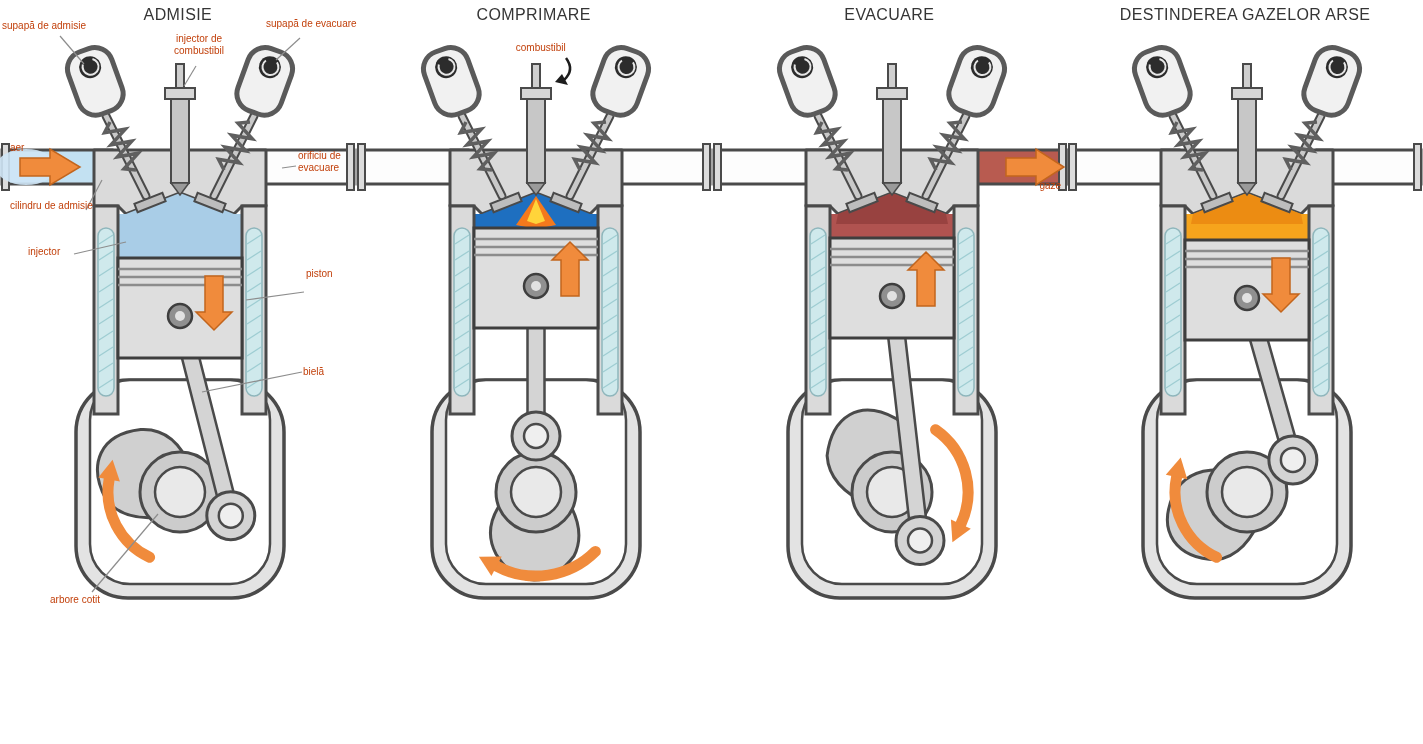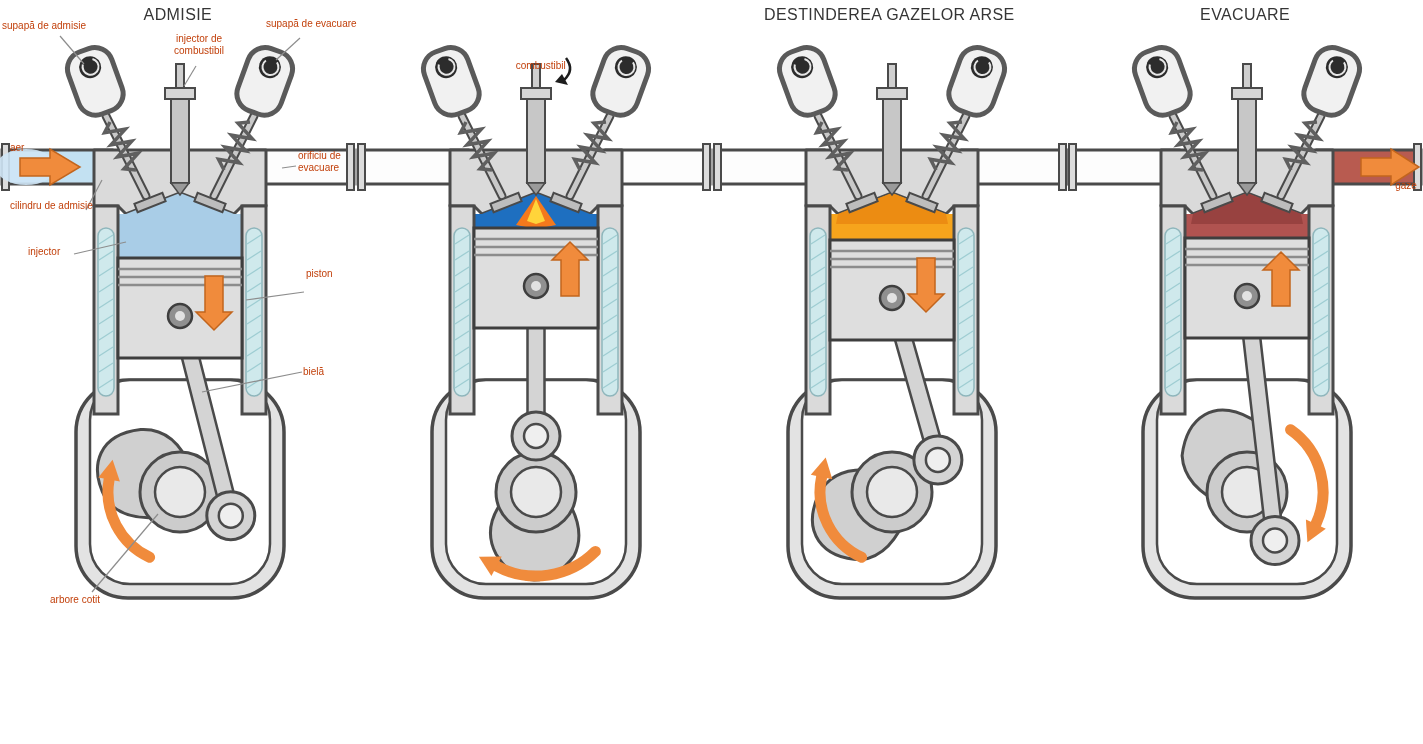--- a/index.html
+++ b/index.html
@@ -143,20 +143,21 @@
       <div class="lbl" style="left:10px;top:142px">aer</div>
       <div class="lbl wrap" style="left:298px;top:150px;width:84px">orificiu de evacuare</div>
       <div class="lbl wrap" style="left:10px;top:200px;width:84px">cilindru de admisie</div>
       <div class="lbl" style="left:28px;top:246px">injector</div>
       <div class="lbl" style="left:306px;top:268px">piston</div>
       <div class="lbl" style="left:303px;top:366px">bielă</div>
       <div class="lbl" style="left:50px;top:594px">arbore cotit</div>
     </section>
 
     <section class="panel">
+      <h2 class="ptitle">COMPRIMARE</h2>
       <svg class="engine" id="engine-1" viewBox="0 0 356 620">
           <g>
             <rect x="2" y="150" width="110" height="34" fill="#fdfdfd" stroke="#4a4a4a" stroke-width="3"></rect>
             <rect x="2" y="144" width="7" height="46" fill="#dcdcdc" stroke="#4a4a4a" stroke-width="2"></rect>
           </g>
           <g>
             <rect x="250" y="150" width="104" height="34" fill="#fdfdfd" stroke="#4a4a4a" stroke-width="3"></rect>
             <rect x="347" y="144" width="7" height="46" fill="#dcdcdc" stroke="#4a4a4a" stroke-width="2"></rect>
           </g>
           <path d="M94 150 L266 150 L266 206 L242 206 L234 214 L180 193 L126 214 L118 206 L94 206 Z" fill="#dadada" stroke="#4a4a4a" stroke-width="3" stroke-linejoin="round"></path>
@@ -252,37 +253,37 @@
           </g>
           <g>
             <path d="M239.4 551.4 A84 84 0 0 1 140.6 566.2" fill="none" stroke="#f08b3c" stroke-width="11" stroke-linecap="round"></path>
             <polygon points="122.9,556.8 135.4,575.9 145.7,556.5" fill="#f08b3c"></polygon>
           </g>
           <g>
             <path d="M210 58 Q219 70 208 80" fill="none" stroke="#1d1d1d" stroke-width="2.5"></path>
             <polygon points="206,74 212,85 199,82" fill="#1d1d1d"></polygon>
           </g>
         </svg>
-      <div class="lbl center" style="left:130px;top:60px;width:110px">combustibil</div>
+      <div class="lbl center" style="left:130px;top:42px;width:110px">combustibil</div>
     </section>
 
     <section class="panel">
-      <h2 class="ptitle">DESTINDEREA GAZELOR ARSE</h2>
-      <svg class="engine" id="engine-2" viewBox="0 0 356 620">
+      <h2 class="ptitle">EVACUARE</h2>
+      <svg class="engine" id="engine-3" viewBox="0 0 356 620">
           <g>
             <rect x="2" y="150" width="110" height="34" fill="#fdfdfd" stroke="#4a4a4a" stroke-width="3"></rect>
             <rect x="2" y="144" width="7" height="46" fill="#dcdcdc" stroke="#4a4a4a" stroke-width="2"></rect>
           </g>
           <g>
-            <rect x="250" y="150" width="104" height="34" fill="#fdfdfd" stroke="#4a4a4a" stroke-width="3"></rect>
+            <rect x="250" y="150" width="104" height="34" fill="#b85b50" stroke="#4a4a4a" stroke-width="3"></rect>
             <rect x="347" y="144" width="7" height="46" fill="#dcdcdc" stroke="#4a4a4a" stroke-width="2"></rect>
           </g>
           <path d="M94 150 L266 150 L266 206 L242 206 L234 214 L180 193 L126 214 L118 206 L94 206 Z" fill="#dadada" stroke="#4a4a4a" stroke-width="3" stroke-linejoin="round"></path>
-          <polygon points="126,214 180,193 234,214 242,214 242,240 118,240 118,214" fill="#f6a41c"></polygon>
-          <polygon points="126,214 180,193 234,214 236,224 124,224" fill="#e8820e" opacity="0.7"></polygon>
+          <polygon points="126,214 180,193 234,214 242,214 242,238 118,238 118,214" fill="#b05350"></polygon>
+          <polygon points="126,214 180,193 234,214 236,224 124,224" fill="#8f3c39" opacity="0.7"></polygon>
           <g>
             <line x1="106" y1="116" x2="146" y2="196" stroke="#4a4a4a" stroke-width="9" stroke-linecap="round"></line>
             <line x1="106" y1="116" x2="146" y2="196" stroke="#c9c9c9" stroke-width="5" stroke-linecap="round"></line>
             <polyline points="110.0,122.0 104.5,132.8 125.3,129.2 111.0,144.8 131.8,141.2 117.5,156.8 138.3,153.2 124.0,168.8 136.0,170.0" fill="none" stroke="#5f5f5f" stroke-width="3.5"></polyline>
             <polygon points="137.6,212.2 165.6,201.2 162.4,192.8 134.4,203.8" fill="#bdbdbd" stroke="#4a4a4a" stroke-width="2"></polygon>
           </g>
           <g transform="translate(97,86) rotate(-20)">
             <rect x="-23" y="-38" width="46" height="66" rx="18" fill="#f1f1f1" stroke="#5a5a5a" stroke-width="5"></rect>
             <circle cx="0" cy="-20" r="11" fill="#2c2c2c"></circle>
             <path d="M-6 -25 A8 8 0 1 0 5 -27" fill="none" stroke="#e6e6e6" stroke-width="2"></path>
@@ -302,30 +303,30 @@
             <rect x="176" y="64" width="8" height="26" fill="#cfcfcf" stroke="#4a4a4a" stroke-width="2"></rect>
             <rect x="165" y="88" width="30" height="11" fill="#d6d6d6" stroke="#4a4a4a" stroke-width="2"></rect>
             <rect x="171" y="99" width="18" height="84" fill="#c7c7c7" stroke="#4a4a4a" stroke-width="2"></rect>
             <polygon points="171,183 189,183 180,195" fill="#9a9a9a" stroke="#4a4a4a" stroke-width="1.5"></polygon>
           </g>
           <g>
             <rect x="76" y="380" width="208" height="218" rx="52" fill="#e3e3e3" stroke="#4a4a4a" stroke-width="3.5"></rect>
             <rect x="90" y="380" width="180" height="204" rx="40" fill="#ffffff" stroke="#4a4a4a" stroke-width="2.5"></rect>
           </g>
           <g>
-            <g transform="translate(180,492) rotate(145)">
+            <g transform="translate(180,492) rotate(240)">
               <path d="M0 -26 Q36 -52 64 -38 Q88 -20 88 2 Q88 24 62 40 Q32 56 0 26 Z" fill="#d0d0d0" stroke="#4a4a4a" stroke-width="3"></path>
             </g>
             <circle cx="180" cy="492" r="40" fill="#cccccc" stroke="#4a4a4a" stroke-width="3"></circle>
             <circle cx="180" cy="492" r="25" fill="#e9e9e9" stroke="#4a4a4a" stroke-width="2.5"></circle>
           </g>
-          <polygon points="171.8,300.3 217.7,462.2 234.1,457.6 188.2,295.7" fill="#d4d4d4" stroke="#4a4a4a" stroke-width="2.5"></polygon>
-          <g>
-            <circle cx="225.9" cy="459.9" r="24" fill="#d4d4d4" stroke="#4a4a4a" stroke-width="3"></circle>
-            <circle cx="225.9" cy="459.9" r="12" fill="#efefef" stroke="#4a4a4a" stroke-width="2.5"></circle>
+          <polygon points="171.6,297.0 199.6,541.5 216.4,539.5 188.4,295.0" fill="#d4d4d4" stroke="#4a4a4a" stroke-width="2.5"></polygon>
+          <g>
+            <circle cx="208.0" cy="540.5" r="24" fill="#d4d4d4" stroke="#4a4a4a" stroke-width="3"></circle>
+            <circle cx="208.0" cy="540.5" r="12" fill="#efefef" stroke="#4a4a4a" stroke-width="2.5"></circle>
           </g>
           <g>
             <rect x="94" y="206" width="24" height="208" fill="#dadada" stroke="#4a4a4a" stroke-width="3"></rect>
             <rect x="242" y="206" width="24" height="208" fill="#dadada" stroke="#4a4a4a" stroke-width="3"></rect>
           </g>
           <g>
             <rect x="98" y="228" width="16" height="168" rx="8" fill="#cfe9ec" stroke="#8fb6bc" stroke-width="1.5"></rect>
             <line x1="99" y1="244" x2="113" y2="235" stroke="#9ecdd2" stroke-width="1.3"></line>
             <line x1="99" y1="260" x2="113" y2="251" stroke="#9ecdd2" stroke-width="1.3"></line>
             <line x1="99" y1="276" x2="113" y2="267" stroke="#9ecdd2" stroke-width="1.3"></line>
@@ -344,51 +345,53 @@
             <line x1="247" y1="276" x2="261" y2="267" stroke="#9ecdd2" stroke-width="1.3"></line>
             <line x1="247" y1="292" x2="261" y2="283" stroke="#9ecdd2" stroke-width="1.3"></line>
             <line x1="247" y1="308" x2="261" y2="299" stroke="#9ecdd2" stroke-width="1.3"></line>
             <line x1="247" y1="324" x2="261" y2="315" stroke="#9ecdd2" stroke-width="1.3"></line>
             <line x1="247" y1="340" x2="261" y2="331" stroke="#9ecdd2" stroke-width="1.3"></line>
             <line x1="247" y1="356" x2="261" y2="347" stroke="#9ecdd2" stroke-width="1.3"></line>
             <line x1="247" y1="372" x2="261" y2="363" stroke="#9ecdd2" stroke-width="1.3"></line>
             <line x1="247" y1="388" x2="261" y2="379" stroke="#9ecdd2" stroke-width="1.3"></line>
           </g>
           <g>
-            <rect x="118" y="240" width="124" height="100" fill="#dedede" stroke="#3e3e3e" stroke-width="3"></rect>
-            <line x1="118" y1="251" x2="242" y2="251" stroke="#8c8c8c" stroke-width="2.5"></line>
-            <line x1="118" y1="259" x2="242" y2="259" stroke="#8c8c8c" stroke-width="2.5"></line>
-            <line x1="118" y1="267" x2="242" y2="267" stroke="#8c8c8c" stroke-width="2.5"></line>
-            <circle cx="180" cy="298" r="12" fill="#909090" stroke="#3e3e3e" stroke-width="2.5"></circle>
-            <circle cx="180" cy="298" r="5" fill="#e2e2e2"></circle>
-          </g>
-          <g>
-            <polygon points="205.0,258.0 223.0,258.0 223.0,294.0 232.0,294.0 214.0,312.0 196.0,294.0 205.0,294.0" fill="#f08b3c" stroke="#c2651d" stroke-width="1.5"></polygon>
-          </g>
-          <g>
-            <path d="M149.6 557.3 A72 72 0 0 1 109.6 477.0" fill="none" stroke="#f08b3c" stroke-width="11" stroke-linecap="round"></path>
-            <polygon points="113.7,457.5 98.8,474.7 120.3,479.3" fill="#f08b3c"></polygon>
-          </g>
+            <rect x="118" y="238" width="124" height="100" fill="#dedede" stroke="#3e3e3e" stroke-width="3"></rect>
+            <line x1="118" y1="249" x2="242" y2="249" stroke="#8c8c8c" stroke-width="2.5"></line>
+            <line x1="118" y1="257" x2="242" y2="257" stroke="#8c8c8c" stroke-width="2.5"></line>
+            <line x1="118" y1="265" x2="242" y2="265" stroke="#8c8c8c" stroke-width="2.5"></line>
+            <circle cx="180" cy="296" r="12" fill="#909090" stroke="#3e3e3e" stroke-width="2.5"></circle>
+            <circle cx="180" cy="296" r="5" fill="#e2e2e2"></circle>
+          </g>
+          <g>
+            <polygon points="214.0,252.0 232.0,270.0 223.0,270.0 223.0,306.0 205.0,306.0 205.0,270.0 196.0,270.0" fill="#f08b3c" stroke="#c2651d" stroke-width="1.5"></polygon>
+          </g>
+          <g>
+            <path d="M223.6 429.7 A76 76 0 0 1 248.9 524.1" fill="none" stroke="#f08b3c" stroke-width="11" stroke-linecap="round"></path>
+            <polygon points="240.4,542.2 258.8,528.8 238.9,519.5" fill="#f08b3c"></polygon>
+          </g>
+          <polygon points="294,158 324,158 324,149 352,167 324,185 324,176 294,176" fill="#f08b3c" stroke="#c2651d" stroke-width="1.5"></polygon>
         </svg>
+      <div class="lbl" style="left:328px;top:180px">gaze</div>
     </section>
 
     <section class="panel">
-      <h2 class="ptitle">EVACUARE</h2>
-      <svg class="engine" id="engine-3" viewBox="0 0 356 620">
+      <h2 class="ptitle">DESTINDEREA GAZELOR ARSE</h2>
+      <svg class="engine" id="engine-2" viewBox="0 0 356 620">
           <g>
             <rect x="2" y="150" width="110" height="34" fill="#fdfdfd" stroke="#4a4a4a" stroke-width="3"></rect>
             <rect x="2" y="144" width="7" height="46" fill="#dcdcdc" stroke="#4a4a4a" stroke-width="2"></rect>
           </g>
           <g>
-            <rect x="250" y="150" width="104" height="34" fill="#b85b50" stroke="#4a4a4a" stroke-width="3"></rect>
+            <rect x="250" y="150" width="104" height="34" fill="#fdfdfd" stroke="#4a4a4a" stroke-width="3"></rect>
             <rect x="347" y="144" width="7" height="46" fill="#dcdcdc" stroke="#4a4a4a" stroke-width="2"></rect>
           </g>
           <path d="M94 150 L266 150 L266 206 L242 206 L234 214 L180 193 L126 214 L118 206 L94 206 Z" fill="#dadada" stroke="#4a4a4a" stroke-width="3" stroke-linejoin="round"></path>
-          <polygon points="126,214 180,193 234,214 242,214 242,238 118,238 118,214" fill="#b05350"></polygon>
-          <polygon points="126,214 180,193 234,214 236,224 124,224" fill="#8f3c39" opacity="0.7"></polygon>
+          <polygon points="126,214 180,193 234,214 242,214 242,240 118,240 118,214" fill="#f6a41c"></polygon>
+          <polygon points="126,214 180,193 234,214 236,224 124,224" fill="#e8820e" opacity="0.7"></polygon>
           <g>
             <line x1="106" y1="116" x2="146" y2="196" stroke="#4a4a4a" stroke-width="9" stroke-linecap="round"></line>
             <line x1="106" y1="116" x2="146" y2="196" stroke="#c9c9c9" stroke-width="5" stroke-linecap="round"></line>
             <polyline points="110.0,122.0 104.5,132.8 125.3,129.2 111.0,144.8 131.8,141.2 117.5,156.8 138.3,153.2 124.0,168.8 136.0,170.0" fill="none" stroke="#5f5f5f" stroke-width="3.5"></polyline>
             <polygon points="137.6,212.2 165.6,201.2 162.4,192.8 134.4,203.8" fill="#bdbdbd" stroke="#4a4a4a" stroke-width="2"></polygon>
           </g>
           <g transform="translate(97,86) rotate(-20)">
             <rect x="-23" y="-38" width="46" height="66" rx="18" fill="#f1f1f1" stroke="#5a5a5a" stroke-width="5"></rect>
             <circle cx="0" cy="-20" r="11" fill="#2c2c2c"></circle>
             <path d="M-6 -25 A8 8 0 1 0 5 -27" fill="none" stroke="#e6e6e6" stroke-width="2"></path>
@@ -408,30 +411,30 @@
             <rect x="176" y="64" width="8" height="26" fill="#cfcfcf" stroke="#4a4a4a" stroke-width="2"></rect>
             <rect x="165" y="88" width="30" height="11" fill="#d6d6d6" stroke="#4a4a4a" stroke-width="2"></rect>
             <rect x="171" y="99" width="18" height="84" fill="#c7c7c7" stroke="#4a4a4a" stroke-width="2"></rect>
             <polygon points="171,183 189,183 180,195" fill="#9a9a9a" stroke="#4a4a4a" stroke-width="1.5"></polygon>
           </g>
           <g>
             <rect x="76" y="380" width="208" height="218" rx="52" fill="#e3e3e3" stroke="#4a4a4a" stroke-width="3.5"></rect>
             <rect x="90" y="380" width="180" height="204" rx="40" fill="#ffffff" stroke="#4a4a4a" stroke-width="2.5"></rect>
           </g>
           <g>
-            <g transform="translate(180,492) rotate(240)">
+            <g transform="translate(180,492) rotate(145)">
               <path d="M0 -26 Q36 -52 64 -38 Q88 -20 88 2 Q88 24 62 40 Q32 56 0 26 Z" fill="#d0d0d0" stroke="#4a4a4a" stroke-width="3"></path>
             </g>
             <circle cx="180" cy="492" r="40" fill="#cccccc" stroke="#4a4a4a" stroke-width="3"></circle>
             <circle cx="180" cy="492" r="25" fill="#e9e9e9" stroke="#4a4a4a" stroke-width="2.5"></circle>
           </g>
-          <polygon points="171.6,297.0 199.6,541.5 216.4,539.5 188.4,295.0" fill="#d4d4d4" stroke="#4a4a4a" stroke-width="2.5"></polygon>
-          <g>
-            <circle cx="208.0" cy="540.5" r="24" fill="#d4d4d4" stroke="#4a4a4a" stroke-width="3"></circle>
-            <circle cx="208.0" cy="540.5" r="12" fill="#efefef" stroke="#4a4a4a" stroke-width="2.5"></circle>
+          <polygon points="171.8,300.3 217.7,462.2 234.1,457.6 188.2,295.7" fill="#d4d4d4" stroke="#4a4a4a" stroke-width="2.5"></polygon>
+          <g>
+            <circle cx="225.9" cy="459.9" r="24" fill="#d4d4d4" stroke="#4a4a4a" stroke-width="3"></circle>
+            <circle cx="225.9" cy="459.9" r="12" fill="#efefef" stroke="#4a4a4a" stroke-width="2.5"></circle>
           </g>
           <g>
             <rect x="94" y="206" width="24" height="208" fill="#dadada" stroke="#4a4a4a" stroke-width="3"></rect>
             <rect x="242" y="206" width="24" height="208" fill="#dadada" stroke="#4a4a4a" stroke-width="3"></rect>
           </g>
           <g>
             <rect x="98" y="228" width="16" height="168" rx="8" fill="#cfe9ec" stroke="#8fb6bc" stroke-width="1.5"></rect>
             <line x1="99" y1="244" x2="113" y2="235" stroke="#9ecdd2" stroke-width="1.3"></line>
             <line x1="99" y1="260" x2="113" y2="251" stroke="#9ecdd2" stroke-width="1.3"></line>
             <line x1="99" y1="276" x2="113" y2="267" stroke="#9ecdd2" stroke-width="1.3"></line>
@@ -450,33 +453,31 @@
             <line x1="247" y1="276" x2="261" y2="267" stroke="#9ecdd2" stroke-width="1.3"></line>
             <line x1="247" y1="292" x2="261" y2="283" stroke="#9ecdd2" stroke-width="1.3"></line>
             <line x1="247" y1="308" x2="261" y2="299" stroke="#9ecdd2" stroke-width="1.3"></line>
             <line x1="247" y1="324" x2="261" y2="315" stroke="#9ecdd2" stroke-width="1.3"></line>
             <line x1="247" y1="340" x2="261" y2="331" stroke="#9ecdd2" stroke-width="1.3"></line>
             <line x1="247" y1="356" x2="261" y2="347" stroke="#9ecdd2" stroke-width="1.3"></line>
             <line x1="247" y1="372" x2="261" y2="363" stroke="#9ecdd2" stroke-width="1.3"></line>
             <line x1="247" y1="388" x2="261" y2="379" stroke="#9ecdd2" stroke-width="1.3"></line>
           </g>
           <g>
-            <rect x="118" y="238" width="124" height="100" fill="#dedede" stroke="#3e3e3e" stroke-width="3"></rect>
-            <line x1="118" y1="249" x2="242" y2="249" stroke="#8c8c8c" stroke-width="2.5"></line>
-            <line x1="118" y1="257" x2="242" y2="257" stroke="#8c8c8c" stroke-width="2.5"></line>
-            <line x1="118" y1="265" x2="242" y2="265" stroke="#8c8c8c" stroke-width="2.5"></line>
-            <circle cx="180" cy="296" r="12" fill="#909090" stroke="#3e3e3e" stroke-width="2.5"></circle>
-            <circle cx="180" cy="296" r="5" fill="#e2e2e2"></circle>
-          </g>
-          <g>
-            <polygon points="214.0,252.0 232.0,270.0 223.0,270.0 223.0,306.0 205.0,306.0 205.0,270.0 196.0,270.0" fill="#f08b3c" stroke="#c2651d" stroke-width="1.5"></polygon>
-          </g>
-          <g>
-            <path d="M223.6 429.7 A76 76 0 0 1 248.9 524.1" fill="none" stroke="#f08b3c" stroke-width="11" stroke-linecap="round"></path>
-            <polygon points="240.4,542.2 258.8,528.8 238.9,519.5" fill="#f08b3c"></polygon>
-          </g>
-          <polygon points="294,158 324,158 324,149 352,167 324,185 324,176 294,176" fill="#f08b3c" stroke="#c2651d" stroke-width="1.5"></polygon>
+            <rect x="118" y="240" width="124" height="100" fill="#dedede" stroke="#3e3e3e" stroke-width="3"></rect>
+            <line x1="118" y1="251" x2="242" y2="251" stroke="#8c8c8c" stroke-width="2.5"></line>
+            <line x1="118" y1="259" x2="242" y2="259" stroke="#8c8c8c" stroke-width="2.5"></line>
+            <line x1="118" y1="267" x2="242" y2="267" stroke="#8c8c8c" stroke-width="2.5"></line>
+            <circle cx="180" cy="298" r="12" fill="#909090" stroke="#3e3e3e" stroke-width="2.5"></circle>
+            <circle cx="180" cy="298" r="5" fill="#e2e2e2"></circle>
+          </g>
+          <g>
+            <polygon points="205.0,258.0 223.0,258.0 223.0,294.0 232.0,294.0 214.0,312.0 196.0,294.0 205.0,294.0" fill="#f08b3c" stroke="#c2651d" stroke-width="1.5"></polygon>
+          </g>
+          <g>
+            <path d="M149.6 557.3 A72 72 0 0 1 109.6 477.0" fill="none" stroke="#f08b3c" stroke-width="11" stroke-linecap="round"></path>
+            <polygon points="113.7,457.5 98.8,474.7 120.3,479.3" fill="#f08b3c"></polygon>
+          </g>
         </svg>
-      <div class="lbl" style="left:328px;top:180px">gaze</div>
     </section>
 
   </div>
 </div>
 
 </body></html>

